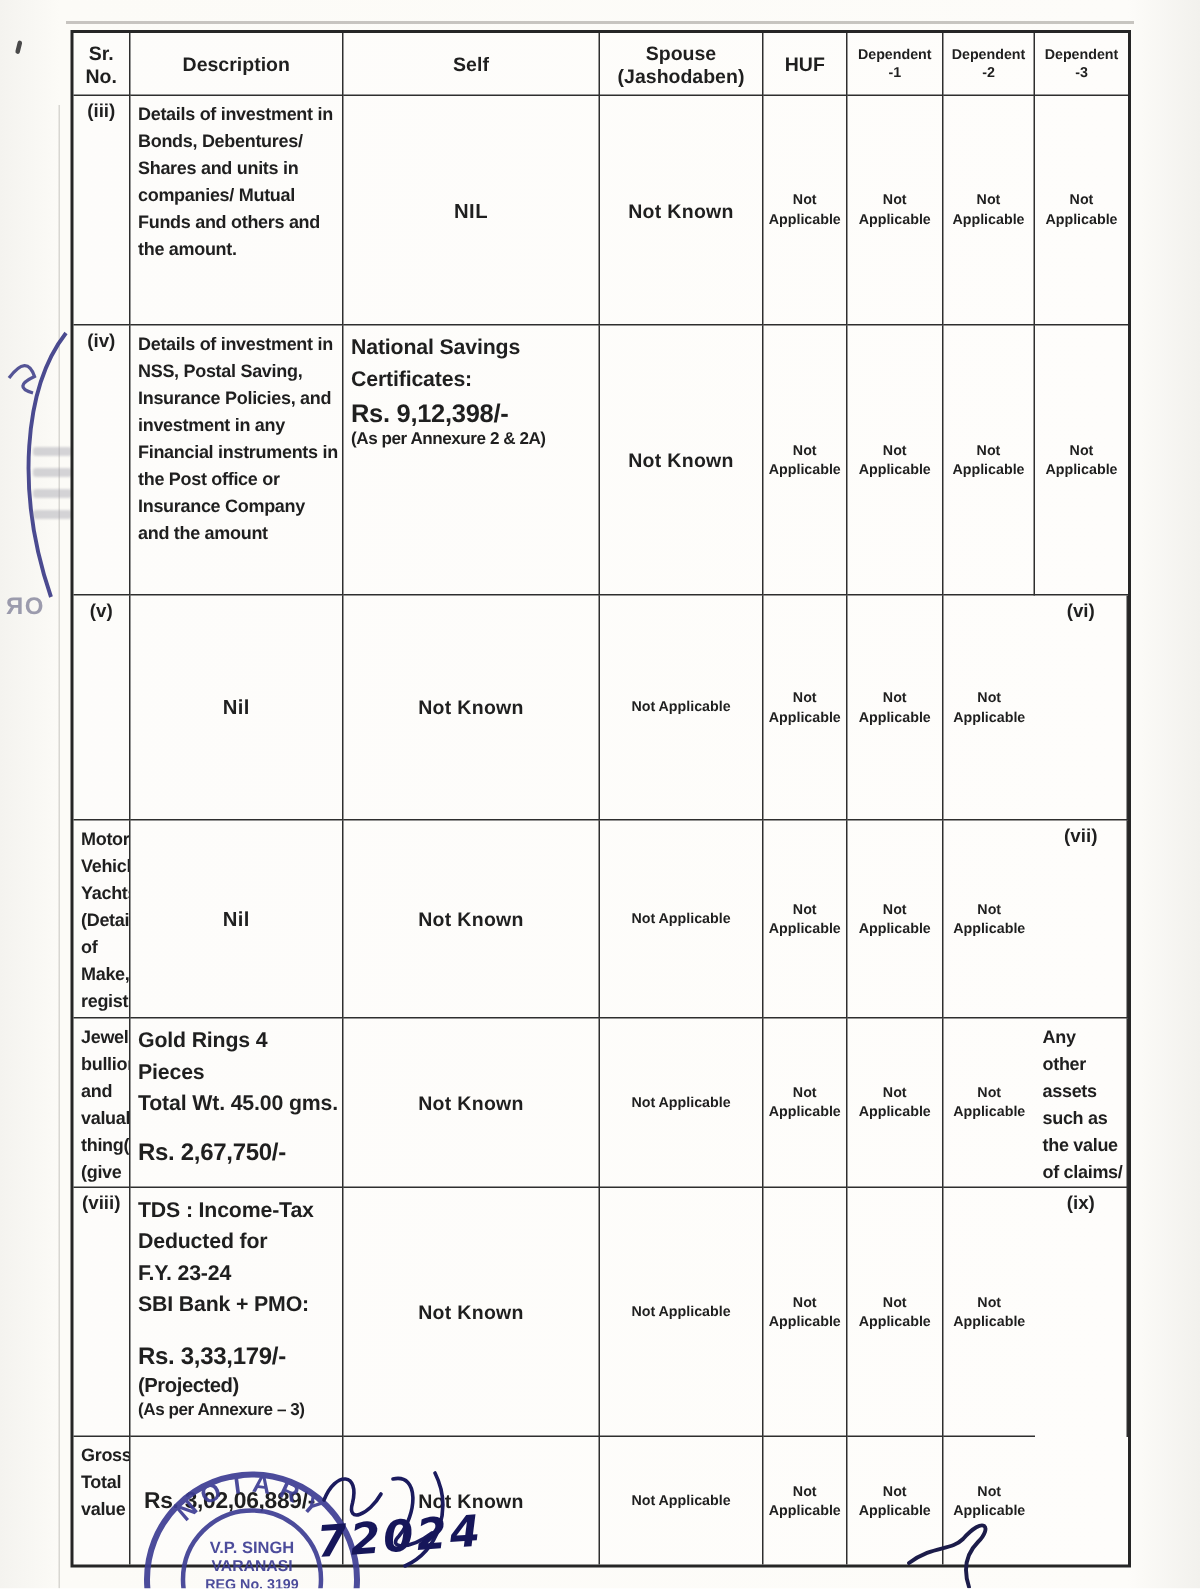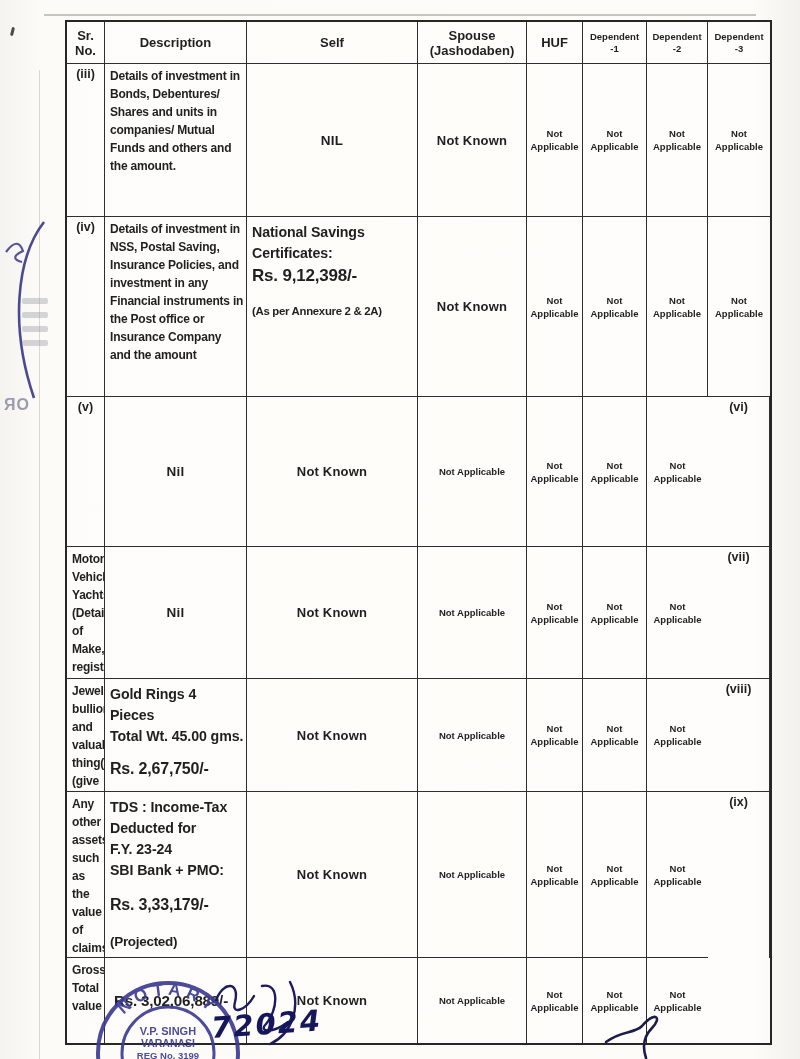--- a/index.html
+++ b/index.html
@@ -7,21 +7,21 @@
     position:relative;width:800px;height:1059px;overflow:hidden;
     background:linear-gradient(90deg,#f4f3ef 0,#fcfbf7 5%,#fdfcf9 94%,#f2f1ed 100%);
     font-family:"Liberation Sans","DejaVu Sans",sans-serif;
     color:#1f1f1f;
   }
   .topline{position:absolute;left:44px;top:14px;width:712px;height:2px;background:#b9b7b2;opacity:.8;}
   .edge-line{position:absolute;left:39px;top:70px;width:1px;height:989px;background:#c9c7c2;opacity:.7;}
   .tick{position:absolute;left:11px;top:27px;width:3px;height:9px;background:#4a4a4a;transform:rotate(14deg);border-radius:2px;}
 
   .doc-table{
-    position:absolute;left:65px;top:20px;width:703px;height:1021px;
+    position:absolute;left:47px;top:20px;width:703px;height:1021px;
     display:grid;
     grid-template-columns:38px 142px 171px 109px 56px 64px 61px 62px;
     grid-template-rows:42px 153px 180px 150px 132px 113px 166px 85px;
     border:2.4px solid #262626;
     box-sizing:content-box;
     background:rgba(255,255,255,.35);
   }
   .cell{
     border-right:1.8px solid #2e2e2e;border-bottom:1.8px solid #2e2e2e;
     box-sizing:border-box;overflow:hidden;font-weight:700;
@@ -33,21 +33,21 @@
        font-size:13px;line-height:15px;}
   .hdr.small{font-size:9.5px;line-height:12px;}
   .sr{font-size:12.5px;text-align:center;padding-top:3px;}
   .desc{font-size:12px;line-height:18px;padding:3px 2px 2px 5px;letter-spacing:-.2px;}
   .self{padding:5px 2px 2px 5px;}
   .self-center{display:flex;align-items:center;justify-content:center;font-size:13.5px;letter-spacing:.3px;}
   .self-title{font-size:14.2px;line-height:21px;letter-spacing:-.1px;}
   .self-amount{font-size:17px;text-align:left;padding-right:5px;margin-top:2px;letter-spacing:-.2px;}
   .self-amount.mid{font-size:16px;padding-right:10px;margin-top:13px;}
   .self-amount.mid8{font-size:16px;padding-right:6px;margin-top:15px;}
-  .self-note{font-size:11.4px;line-height:14px;letter-spacing:-.3px;margin-top:18px;}
+  .self-note{font-size:11.4px;line-height:14px;letter-spacing:-.3px;}
   .self-note.proj{font-size:13.5px;line-height:19px;}
   .self-ix{display:flex;align-items:center;justify-content:flex-end;
            padding-right:18px;font-size:15.2px;letter-spacing:-.2px;text-align:center;}
   .spouse{display:flex;align-items:center;justify-content:center;font-size:13px;letter-spacing:.2px;}
   .na{display:flex;align-items:center;justify-content:center;text-align:center;
       font-size:9.5px;line-height:13px;padding:0 4px;}
 
   .stamp-svg{position:absolute;left:55px;top:975px;opacity:.92;}
   .sig-svg{position:absolute;left:120px;top:972px;}
   .flourish-svg{position:absolute;left:596px;top:992px;}
@@ -140,22 +140,22 @@
       <div class="self-title pre">Gold Rings 4 Pieces
 Total Wt. 45.00 gms.</div>
       <div class="self-amount mid">Rs. 2,67,750/-</div>
     </div>
     <div class="cell spouse">Not Known</div>
     <div class="cell na">Not Applicable</div>
     <div class="cell na">Not Applicable</div>
     <div class="cell na">Not Applicable</div>
     <div class="cell na lastcol">Not Applicable</div>
 
+    <div class="cell desc">Any other assets such as the value of claims/ interest</div>
     <div class="cell sr">(viii)</div>
-    <div class="cell desc">Any other assets such as the value of claims/ interest</div>
     <div class="cell self">
       <div class="self-title pre">TDS : Income-Tax
 Deducted for
 F.Y. 23-24
 SBI Bank + PMO:</div>
       <div class="self-amount mid8">Rs. 3,33,179/-</div>
       <div class="self-note proj">(Projected)</div>
       <div class="self-note">(As per Annexure – 3)</div>
     </div>
     <div class="cell spouse">Not Known</div>

